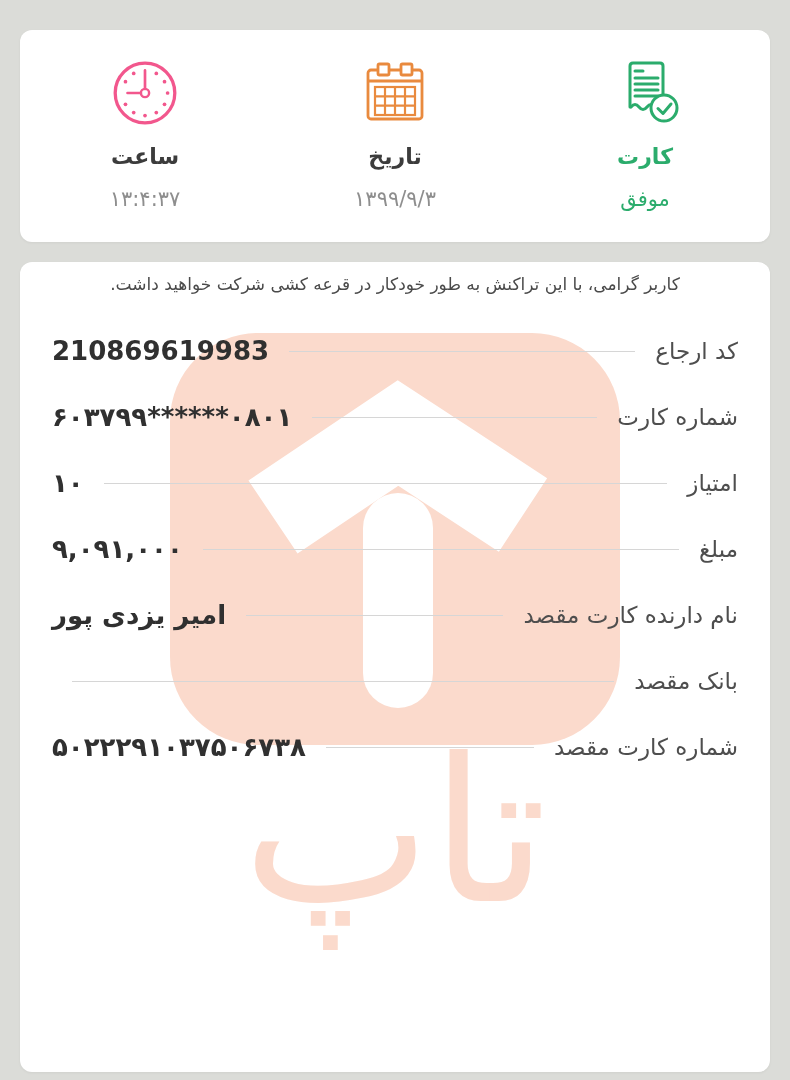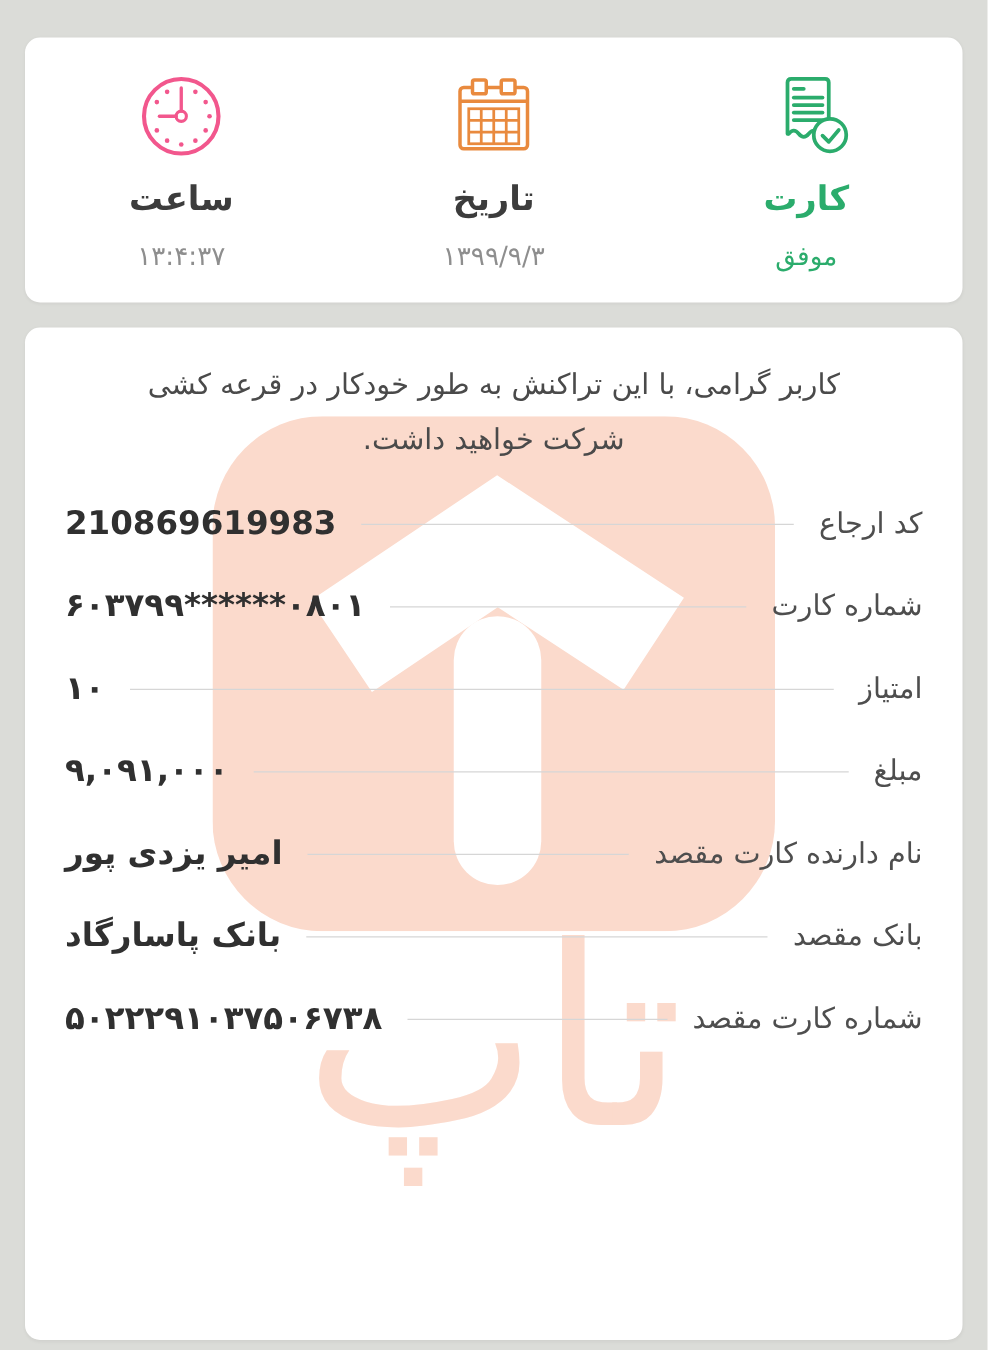--- a/index.html
+++ b/index.html
@@ -25,46 +25,45 @@
     margin-top:30px;
     height:212px;
     display:flex;
   }
   .sum-col{
     flex:1;
     display:flex; flex-direction:column; align-items:center;
     padding-top:20px;
   }
   .sum-icon{height:86px; display:flex; align-items:center; justify-content:center;}
-  .sum-label{margin-top:8px; font-size:27px; font-weight:bold; color:#3C3C3C;}
+  .sum-label{margin-top:8px; font-size:22px; font-weight:bold; color:#3C3C3C;}
   .sum-value{margin-top:18px; font-size:21px; color:var(--muted); direction:ltr; unicode-bidi:isolate;}
   .sum-col.status .sum-label, .sum-col.status .sum-value{color:var(--green);}
   
   .receipt-card{
     margin-top:20px;
     height:810px;
     position:relative;
     overflow:hidden;
   }
   .wm{position:absolute; z-index:0; pointer-events:none;}
   .wm-mark{left:150px; top:71px;}
   .wm-word{
     left:0; right:0; top:460px;
     text-align:center;
     font-size:200px; font-weight:normal;
     color:var(--peach);
     line-height:1.1;
   }
   .receipt-content{position:relative; z-index:1;}
   .notice{
-    padding-top:24px;
     max-width:620px;
     margin:0 auto;
     text-align:center;
-    font-size:23px;
+    font-size:17px;
     line-height:44px;
     color:#4A4A4A;
   }
   .rows{margin-top:12px; padding:0 32px;}
   .field-row{display:flex; align-items:center; height:66px;}
   .field-label{font-size:23px; color:var(--label); white-space:nowrap;text-align:right;}
   .field-line{flex:1; border-top:1px solid var(--line); margin:0 20px;}
   .field-value{
     font-size:26px; font-weight:bold; color:var(--dark);
     white-space:nowrap;
@@ -186,21 +185,20 @@
 
       <div class="field-row">
         <span class="field-label">نام دارنده کارت مقصد</span>
         <span class="field-line"></span>
         <span class="field-value">امیر یزدی پور</span>
       </div>
 
       <div class="field-row">
         <span class="field-label">بانک مقصد</span>
         <span class="field-line"></span>
-        <span class="field-value">بانک پاسارگاد</span>
       </div>
 
       <div class="field-row">
         <span class="field-label">شماره کارت مقصد</span>
         <span class="field-line"></span>
         <span class="field-value">۵۰۲۲۲۹۱۰۳۷۵۰۶۷۳۸</span>
       </div>
 
     </div>
   </div>

